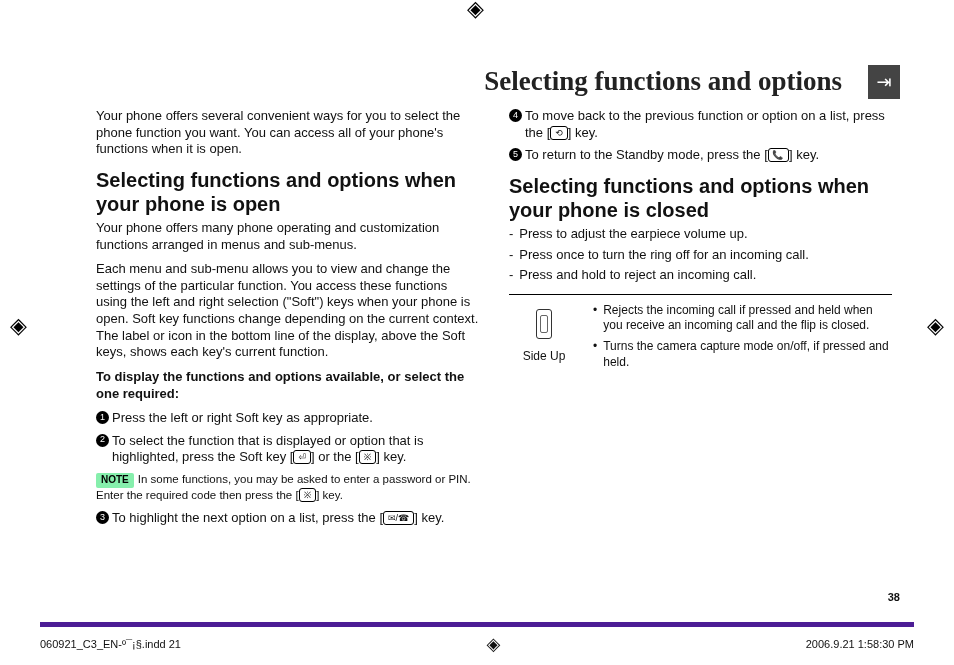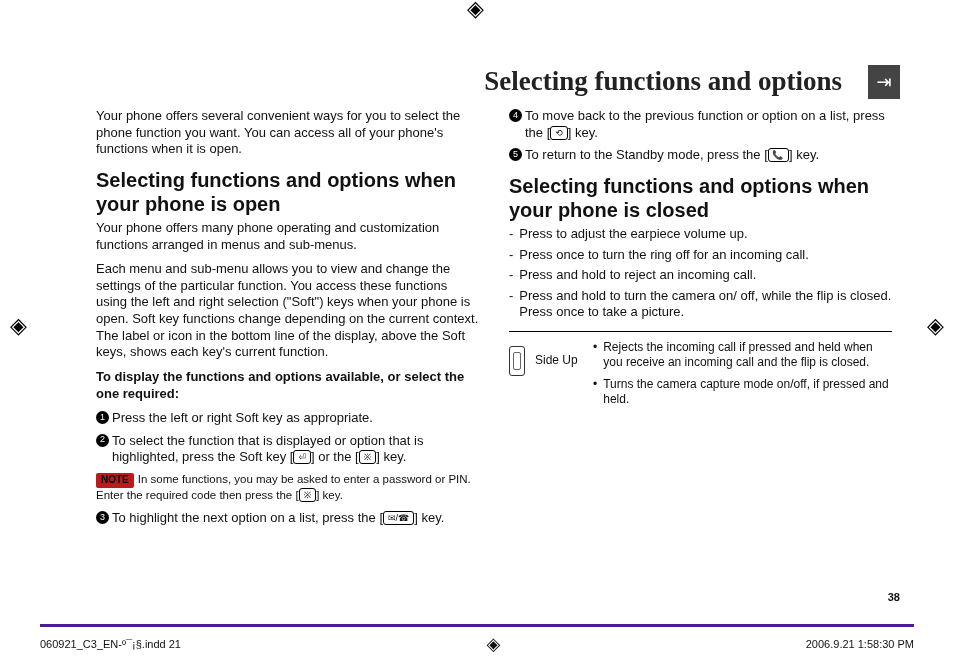--- a/index.html
+++ b/index.html
@@ -13,33 +13,33 @@
   .titlebar .tabicon{width:32px;height:34px;background:#444;display:flex;align-items:center;justify-content:center;color:#fff;font-size:18px;}
   .cols{position:absolute;top:108px;left:96px;right:62px;display:flex;gap:30px;}
   .col{flex:1;font-size:13px;line-height:1.28;}
   .col p{margin:0 0 8px 0;}
   h2{font-family:Arial,Helvetica,sans-serif;font-size:20px;font-weight:900;margin:10px 0 4px 0;line-height:1.2;}
   .bold{font-weight:bold;}
   .num{display:inline-flex;width:13px;height:13px;border-radius:50%;background:#000;color:#fff;font-size:9px;align-items:center;justify-content:center;margin-right:3px;flex:0 0 auto;position:relative;top:1px;}
   .step{display:flex;align-items:flex-start;margin-bottom:6px;}
   .step .txt{flex:1;}
   .noteblk{font-size:11.5px;line-height:1.25;margin:4px 0 8px 0;}
-  .notebadge{display:inline-block;background:#b91c1c;color:#000;font-weight:bold;padding:1px 5px;border-radius:2px;font-size:10px;margin-right:4px;}
+  .notebadge{display:inline-block;background:#86efac;color:#000;font-weight:bold;padding:1px 5px;border-radius:2px;font-size:10px;margin-right:4px;}
   .keybox{display:inline-block;border:1px solid #000;border-radius:3px;font-size:9px;padding:0 4px;line-height:12px;height:12px;vertical-align:1px;}
   .dash{display:flex;margin-bottom:4px;}
   .dash::before{content:"-";margin-right:6px;}
   .hr{border:0;border-top:1px solid #000;margin:10px 0 8px 0;}
   .sidekeys{display:flex;gap:14px;align-items:flex-start;font-size:12px;}
-  .sidekeys .label{display:flex;flex-direction:row;align-items:center;gap:10px;width:70px;padding-top:6px;}
+  .sidekeys .label{display:flex;flex-direction:column;align-items:center;gap:10px;width:70px;padding-top:6px;}
   .sideicon{width:14px;height:28px;border:1px solid #333;border-radius:3px;position:relative;}
   .sideicon::before{content:"";position:absolute;left:3px;right:3px;top:5px;bottom:5px;border:1px solid #666;border-radius:2px;}
   .bul{display:flex;margin-bottom:6px;}
   .bul::before{content:"•";margin-right:6px;}
   .pagenum{position:absolute;right:54px;bottom:62px;font-size:11px;font-weight:bold;}
-  .footer{position:absolute;left:40px;right:40px;bottom:10px;border-top:3px solid #4c1d95;display:flex;justify-content:space-between;align-items:center;padding-top:6px;font-size:11px;}
+  .footer{position:absolute;left:40px;right:40px;bottom:10px;border-top:5px solid #4c1d95;display:flex;justify-content:space-between;align-items:center;padding-top:6px;font-size:11px;}
   .footer .mid{font-size:18px;}
 </style>
 </head>
 <body>
 
 <div class="page">
 
   <span class="crop">◈</span>
   <span class="cropL">◈</span>
   <span class="cropR">◈</span>
@@ -103,23 +103,20 @@
 
       <div class="dash">
           <span>Press to adjust the earpiece volume up.</span>
         </div>
       <div class="dash">
           <span>Press once to turn the ring off for an incoming call.</span>
         </div>
       <div class="dash">
           <span>Press and hold to reject an incoming call.</span>
         </div>
-      <div class="dash">
-          <span>Press and hold to turn the camera on/ off, while the flip is closed. Press once to take a picture.</span>
-        </div>
 
       <hr class="hr">
 
       <div class="sidekeys">
         <div class="label">
           <div class="sideicon"></div>
           <span>Side Up</span>
         </div>
         <div style="flex:1;">
           <div class="bul">

